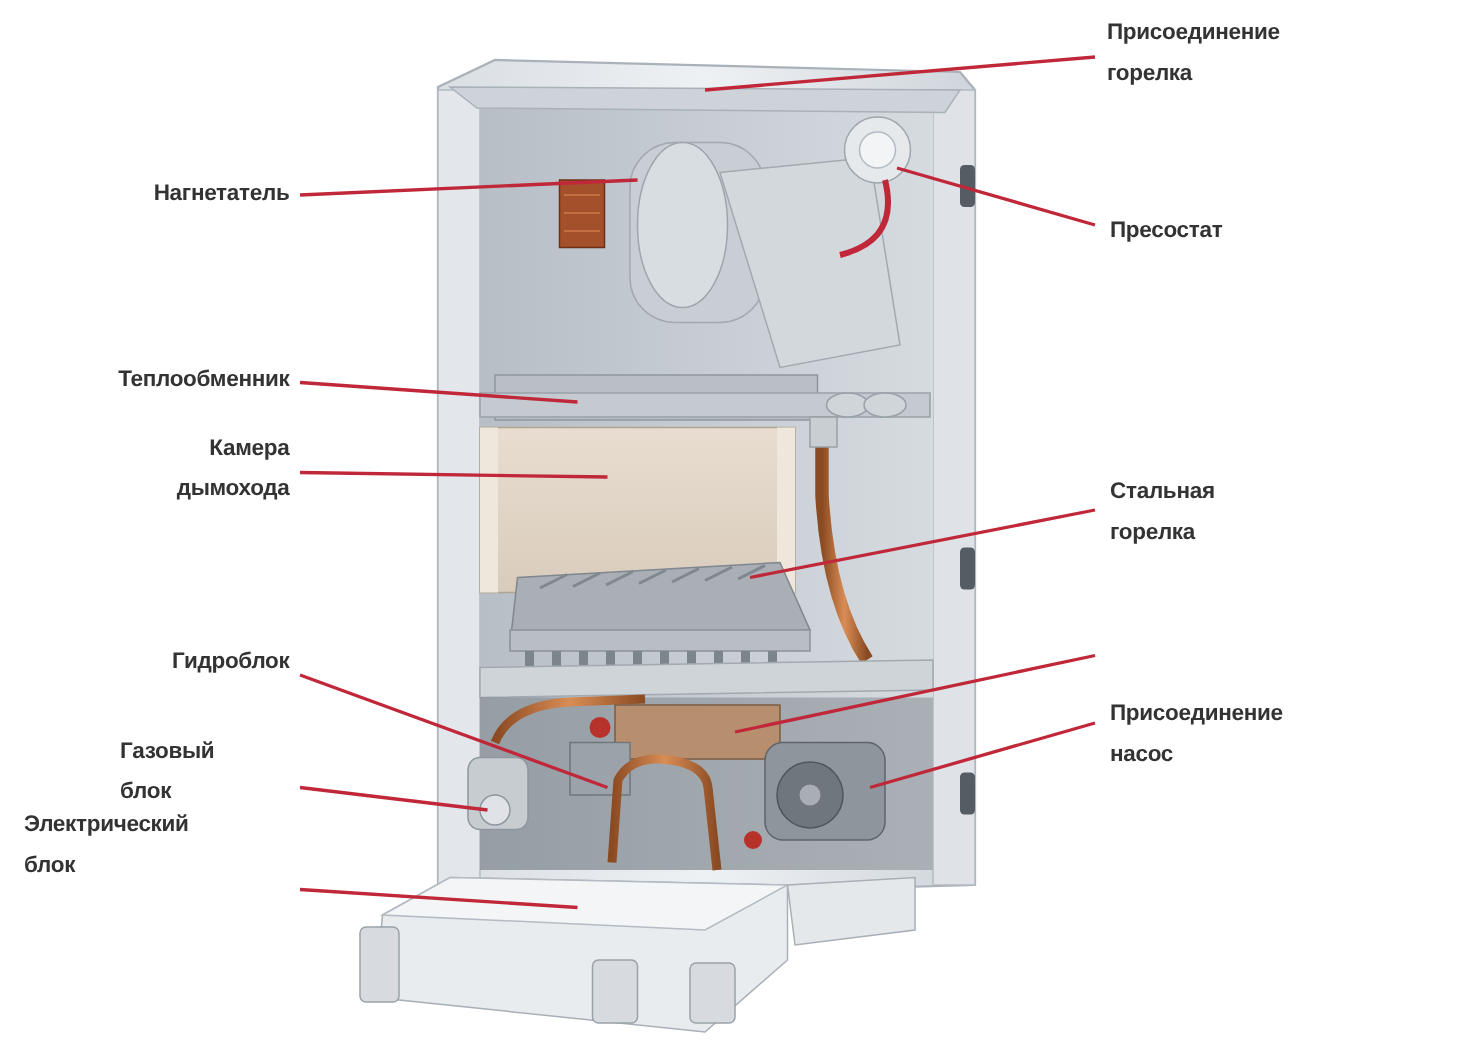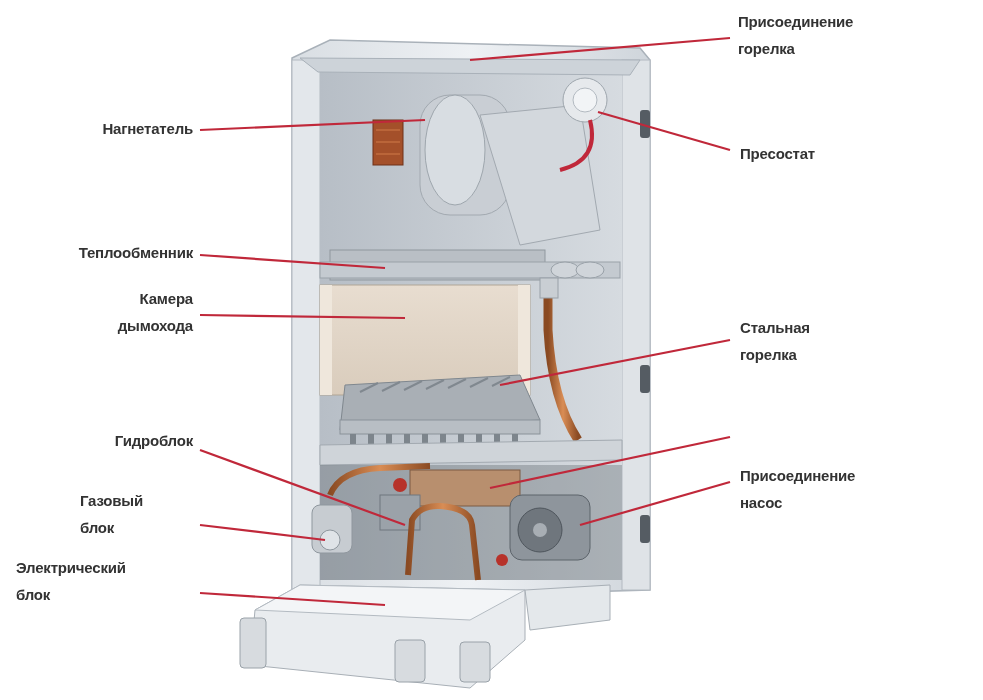--- a/index.html
+++ b/index.html
@@ -165,21 +165,21 @@
     <span>Камера</span>
     <span>дымохода</span>
   </div>
   <div class="label right" style="right:790px;top:427px;">
     <span>Гидроблок</span>
   </div>
   <div class="label" style="left:80px;top:487px;">
     <span style="text-align:right;">Газовый</span>
     <span>блок</span>
   </div>
-  <div class="label" style="left:16px;top:554px;">
+  <div class="label" style="left:16px;top:536px;">
     <span>Электрический</span>
     <span>блок</span>
   </div>
 
   <div class="label" style="left:738px;top:8px;">
     <span>Присоединение</span>
     <span>горелка</span>
   </div>
   <div class="label" style="left:740px;top:314px;">
     <span>Стальная</span>

